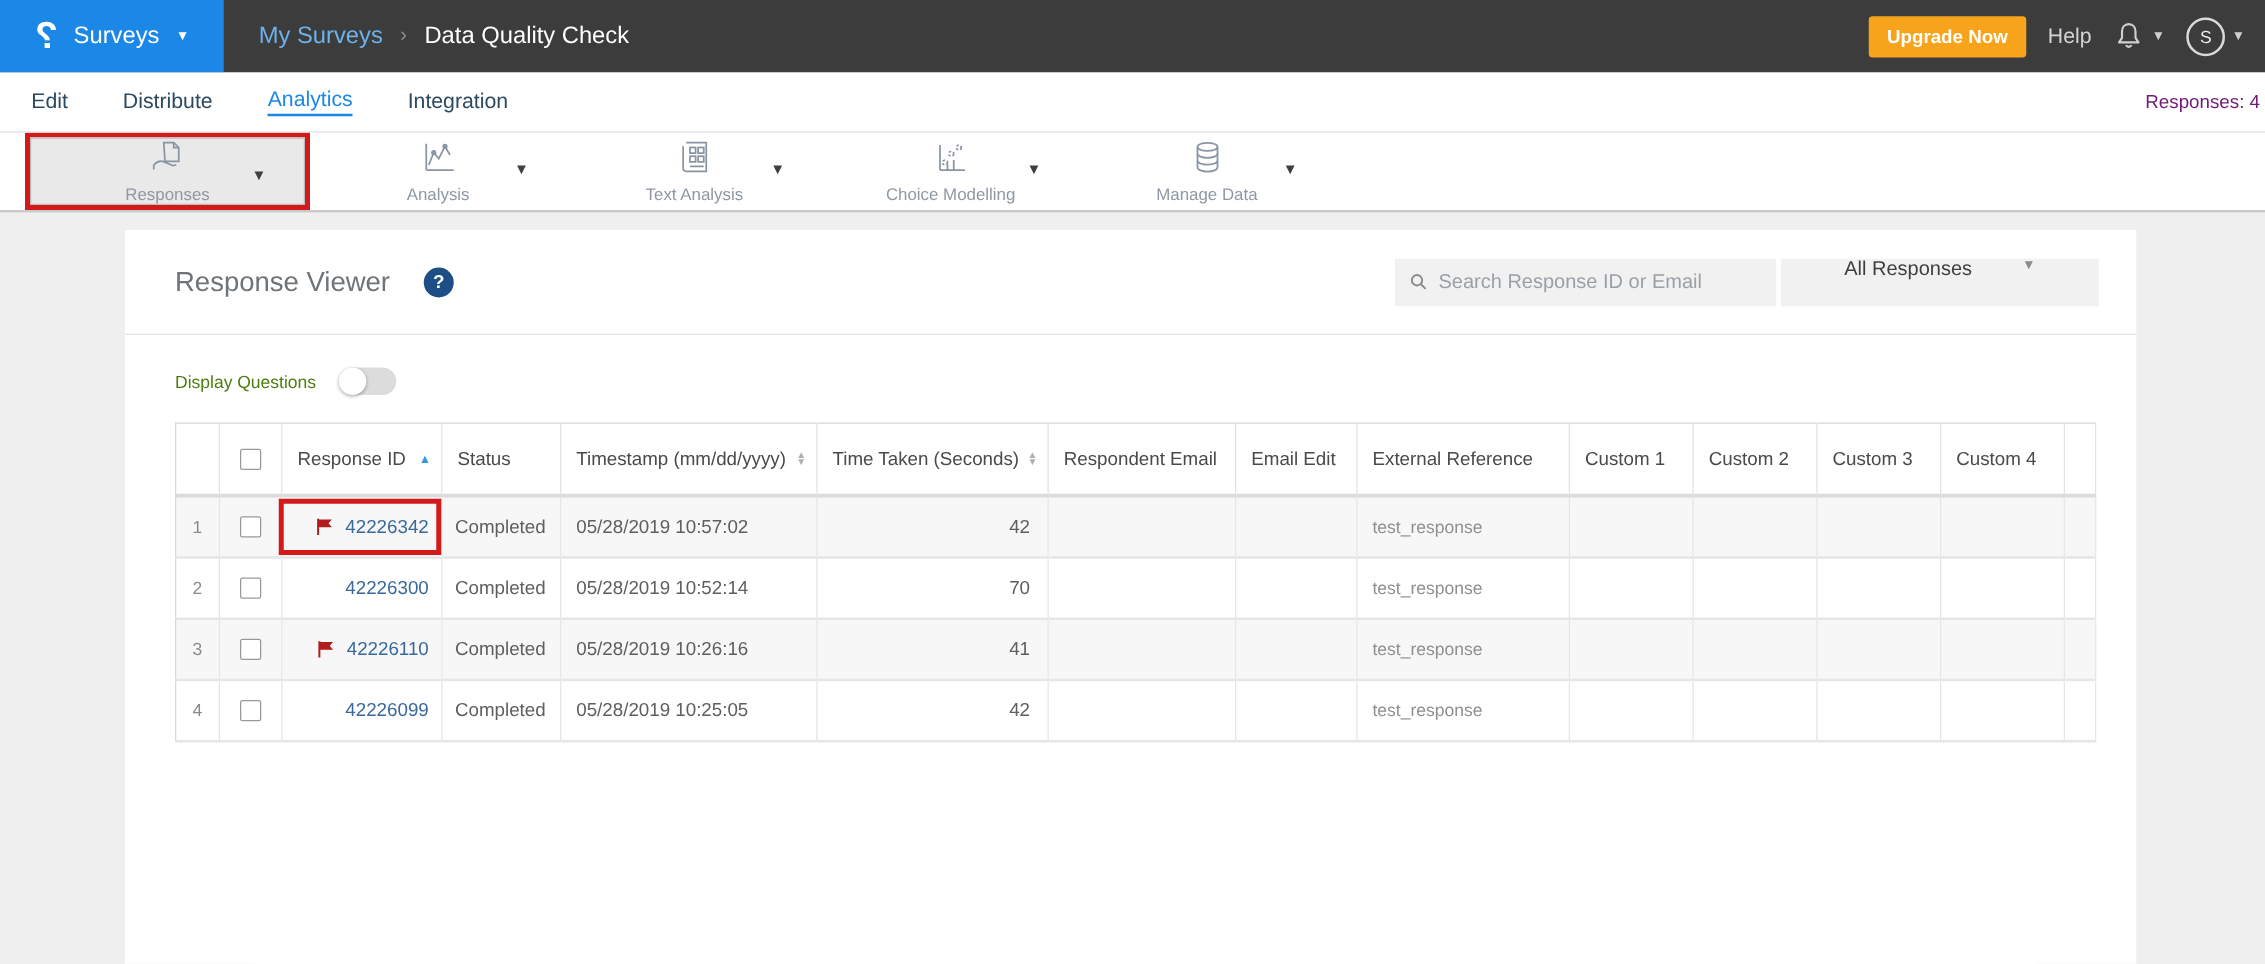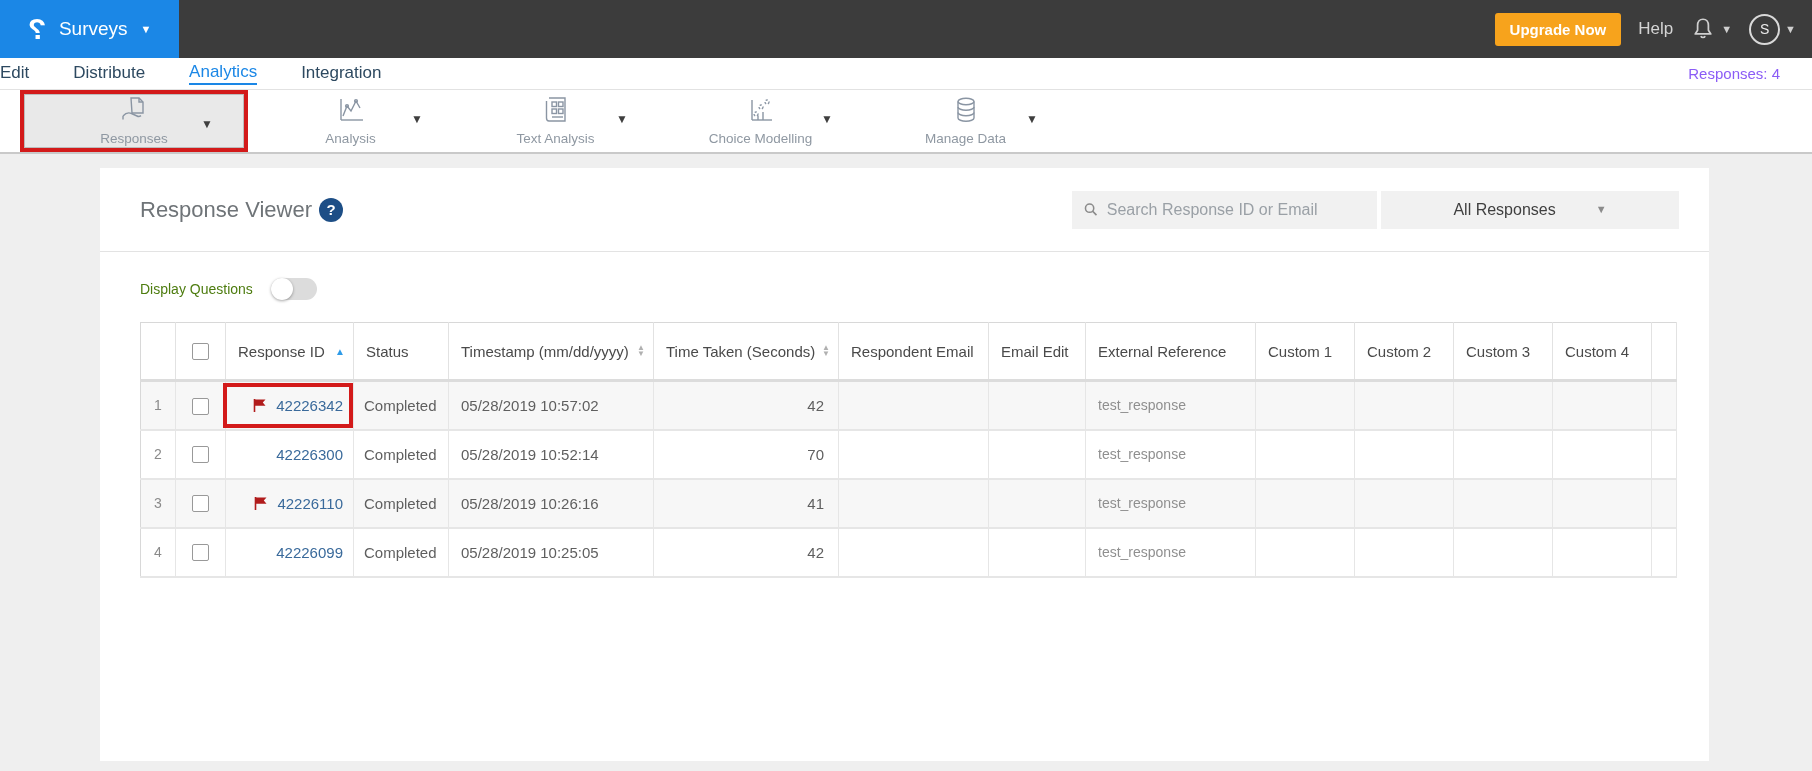--- a/index.html
+++ b/index.html
@@ -27,55 +27,55 @@
   .top-search input { border:none; outline:none; width:100%; font-size:16px; color:#444;
     font-family:inherit; background:transparent; }
   .top-search input::placeholder { color:#9b9b9b; }
   .help-link { color:#d4d4d4; font-size:17px; cursor:pointer; }
   .bell-wrap, .avatar-wrap { display:flex; align-items:center; gap:5px; cursor:pointer; }
   .bell-wrap .caret, .avatar-wrap .caret { color:#cfcfcf; }
   .avatar { width:31px; height:31px; border:2px solid #d9d9d9; border-radius:50%;
     color:#ececec; font-size:14px; display:flex; align-items:center; justify-content:center; }
 
   
-  .navbar { height:32px; background:#fff; border-bottom:1px solid #e2e2e2;
-    display:flex; align-items:center; position:relative; }
+  .navbar { height:48px; background:#fff; border-bottom:1px solid #e2e2e2;
+    display:flex; align-items:center; padding-left:25px; position:relative; }
   .nav-tab { font-size:17px; color:#2d4960; margin-right:44px; cursor:pointer; padding-bottom:1px; }
   .nav-tab.active { color:#1b87e6; border-bottom:2px solid #1b87e6; }
-  .responses-count { position:absolute; right:32px; color:#8b5cf6; font-size:15px; }
+  .responses-count { position:absolute; right:4px; color:#701a75; font-size:15px; }
 
   
   .toolbar { height:64px; background:#fff; border-bottom:2px solid #c9c9c9;
     display:flex; align-items:stretch; padding-left:20px; }
   .tb-annotation { border:4px solid #d31a1a; display:flex; align-self:stretch; }
   .tb-item { width:205px; position:relative; display:flex; flex-direction:column;
     align-items:center; justify-content:center; cursor:pointer; }
   .tb-item.selected { width:220px; background:#e9e9e9; border:1px solid #bcbcbc; }
   .tb-label { font-size:13.5px; color:#8f98a2; margin-top:3px; }
   .tb-caret { position:absolute; right:30px; top:22px; color:#3f3f3f; font-size:12px; }
   .tb-icon svg { stroke:#8a95a3; fill:none; stroke-width:1.4; }
 
   
   .content { height:607px; padding-top:14px; }
   .panel { margin-left:100px; width:1609px; height:100%; background:#fff; }
   .panel-header { height:84px; display:flex; align-items:center; justify-content:space-between;
     padding:0 30px 0 40px; border-bottom:1px solid #e3e3e3; }
-  .panel-title-wrap { display:flex; align-items:center; gap:7px; }
+  .panel-title-wrap { display:flex; align-items:center; gap:27px; }
   .panel-title { font-size:22px; color:#6f7478; }
   .help-badge { width:24px; height:24px; border-radius:50%; background:#1d4e86; color:#fff;
     font-size:15px; font-weight:bold; display:flex; align-items:center; justify-content:center;
     cursor:pointer; }
   .panel-controls { display:flex; gap:4px; }
   .panel-search { width:305px; height:38px; background:#f1f1f1; display:flex;
     align-items:center; padding:0 12px; gap:9px; }
   .panel-search input { border:none; outline:none; background:transparent; width:100%;
     font-size:16px; color:#555; font-family:inherit; }
   .panel-search input::placeholder { color:#9aa0a6; }
-  .filter-select { width:298px; height:38px; background:#f1f1f1; display:flex;
-    align-items:center; justify-content:center; gap:40px; cursor:pointer; }
+  .filter-select { width:254px; height:38px; background:#f1f1f1; display:flex;
+    justify-content:center; gap:40px; cursor:pointer; }
   .filter-label { font-size:16px; color:#3f3f3f; }
   .filter-select .caret { color:#8b8b8b; }
 
   .dq-row { padding:26px 40px 0; display:flex; align-items:center; gap:18px; }
   .dq-label { font-size:14px; color:#4d7c0f; }
   .toggle { width:46px; height:22px; background:#dcdcdc; border-radius:11px;
     position:relative; cursor:pointer; }
   .toggle-knob { width:22px; height:22px; background:#fff; border-radius:50%;
     position:absolute; left:0; top:0; box-shadow:0 1px 3px rgba(0,0,0,.35); }
 
@@ -109,20 +109,25 @@
 </style>
 </head>
 <body>
 
 <div class="topbar">
   <div class="brand">
     <span class="brand-logo">?</span>
     <span class="brand-label">Surveys</span>
     <span class="caret">▼</span>
   </div>
+  <div class="crumbs">
+    <span class="crumb-parent">My Surveys</span>
+    <span class="crumb-sep">›</span>
+    <span class="crumb-current">Data Quality Check</span>
+  </div>
   <div class="top-right">
     <button class="upgrade-btn">Upgrade Now</button>
     <span class="help-link">Help</span>
     <div class="bell-wrap">
       <svg width="26" height="27" viewBox="0 0 24 25">
         <path d="M12 3 C8.6 3 7 5.8 7 8.6 V13.2 L4.8 16.6 H19.2 L17 13.2 V8.6 C17 5.8 15.4 3 12 3 Z" fill="none" stroke="#cfcfcf" stroke-width="1.6" stroke-linejoin="round"></path>
         <path d="M10 18.6 a2.2 2.2 0 0 0 4 0" fill="none" stroke="#cfcfcf" stroke-width="1.6"></path>
       </svg>
       <span class="caret">▼</span>
     </div>

